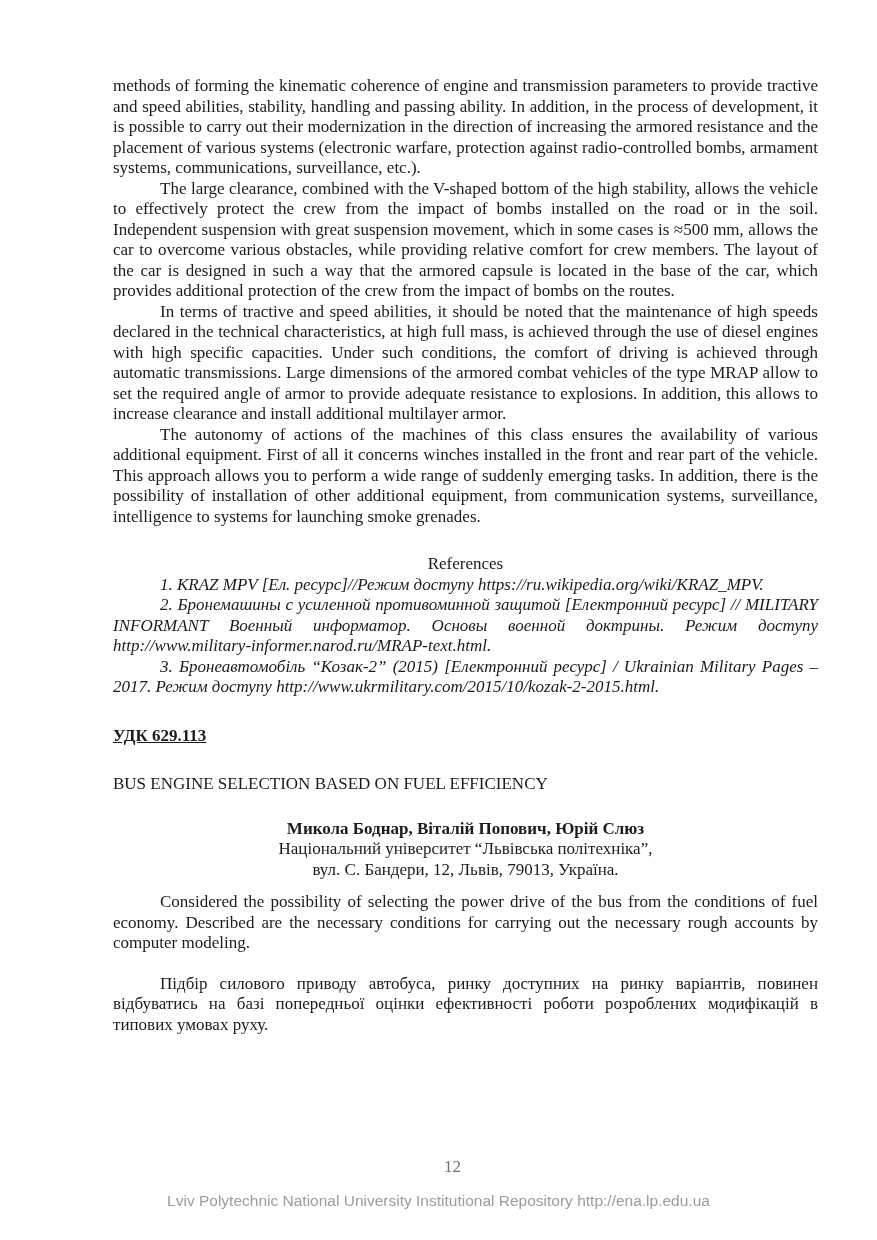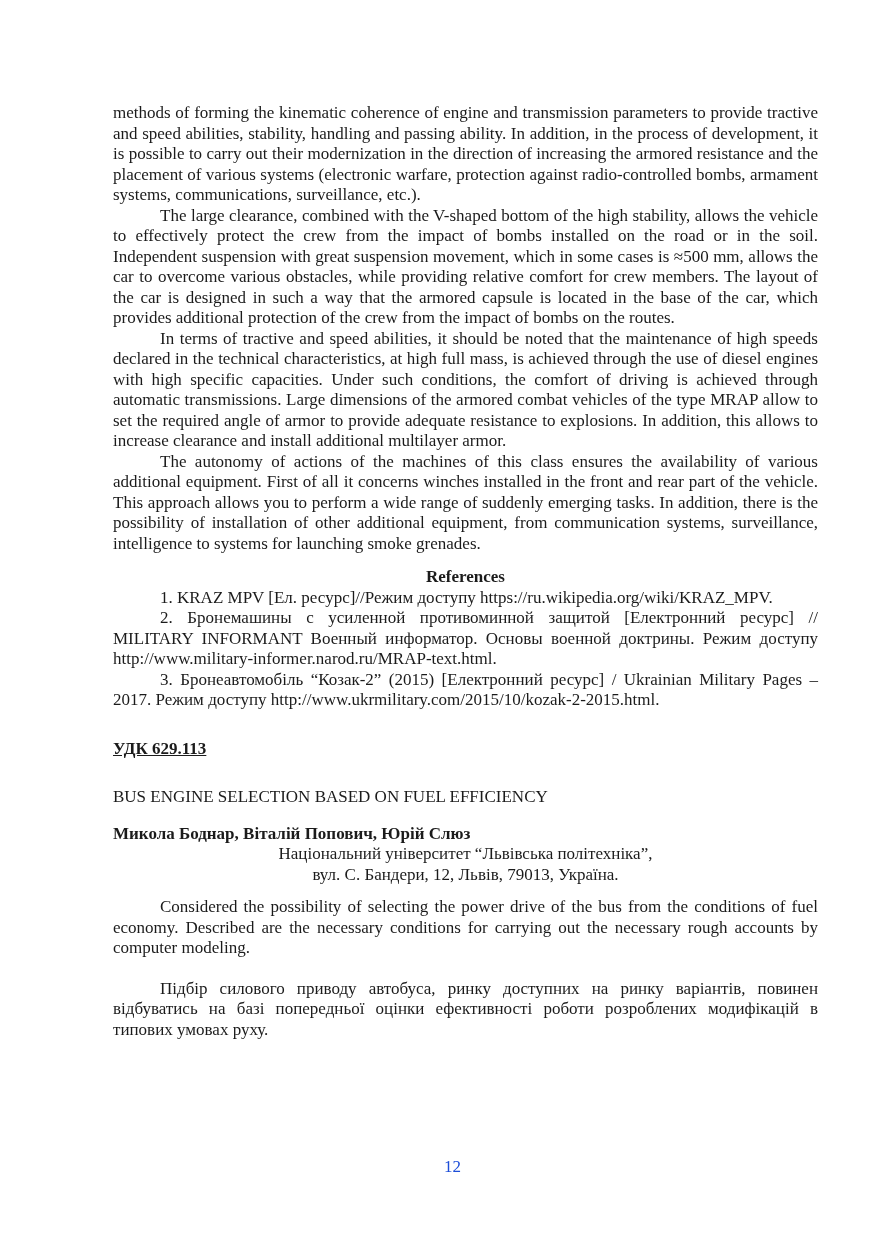--- a/index.html
+++ b/index.html
@@ -10,62 +10,63 @@
     font-family: "Liberation Serif", serif;
     color: #1b1b1b;
     position: relative;
     overflow: hidden;
   }
   .page { position: absolute; inset: 0; background: #ffffff; }
   .content {
     position: absolute;
     left: 113px; top: 0;
     width: 705px;
-    padding-top: 103px;
+    padding-top: 76px;
   }
   .body-text, .ref-item, .refs-heading, .udc, .title-uk, .title-en,
   .authors, .affil, .abstract, .intro {
     font-size: 17px;
     line-height: 20.5px;
     margin: 0;
   }
   .body-text {
     text-align: justify;
     text-indent: 47px;
   }
   .body-text.first { text-indent: 0; }
   .refs-heading {
-    font-weight: bold;
+    font-weight: normal;
     text-align: center;
-    margin-top: 13px;
+    margin-top: 27px;
   }
   .ref-item {
     text-align: justify;
     text-indent: 47px;
     word-break: break-word;
+    font-style: italic;
   }
   .udc {
     font-weight: bold;
     margin-top: 28px;
     text-decoration: underline;
   }
   .title-uk {
     font-weight: bold;
     text-align: center;
     max-width: 640px;
     margin: 21px auto 0 auto;
   }
   .title-en {
     text-align: left;
     margin-top: 28px;
   }
   .authors {
     font-weight: bold;
-    text-align: left;
-    margin-top: 16px;
+    text-align: center;
+    margin-top: 24px;
   }
   .affil {
     text-align: center;
   }
   .abstract {
     text-align: justify;
     text-indent: 47px;
     margin-top: 12px;
   }
   .intro {
@@ -74,21 +75,21 @@
     margin-top: 20px;
   }
   .page-number {
     position: absolute;
     top: 1157px; left: 0;
     width: 877px;
     padding-left: 28px;
     text-align: center;
     font-size: 17px;
     line-height: 20.5px;
-    color: #1d4ed8;
+    color: #737373;
   }
   .footer-line {
     position: absolute;
     top: 1192px; left: 0;
     width: 877px;
     text-align: center;
     font-family: "Liberation Sans", sans-serif;
     font-size: 15.5px;
     line-height: 18px;
     color: #9b9b9b;
@@ -121,14 +122,15 @@
     <p class="affil">вул. С. Бандери, 12, Львів, 79013, Україна.</p>
 
     <p class="abstract">Considered the possibility of selecting the power drive of the bus from the conditions of fuel economy. Described are the necessary conditions for carrying out the necessary rough accounts by computer modeling.</p>
 
     <p class="intro">Підбір силового приводу автобуса, ринку доступних на ринку варіантів, повинен відбуватись на базі попередньої оцінки ефективності роботи розроблених модифікацій в типових умовах руху.</p>
 
   </div>
 
   <div class="page-number">12</div>
 
+  <div class="footer-line">Lviv Polytechnic National University Institutional Repository http://ena.lp.edu.ua</div>
 
 </div>
 
 </body></html>

